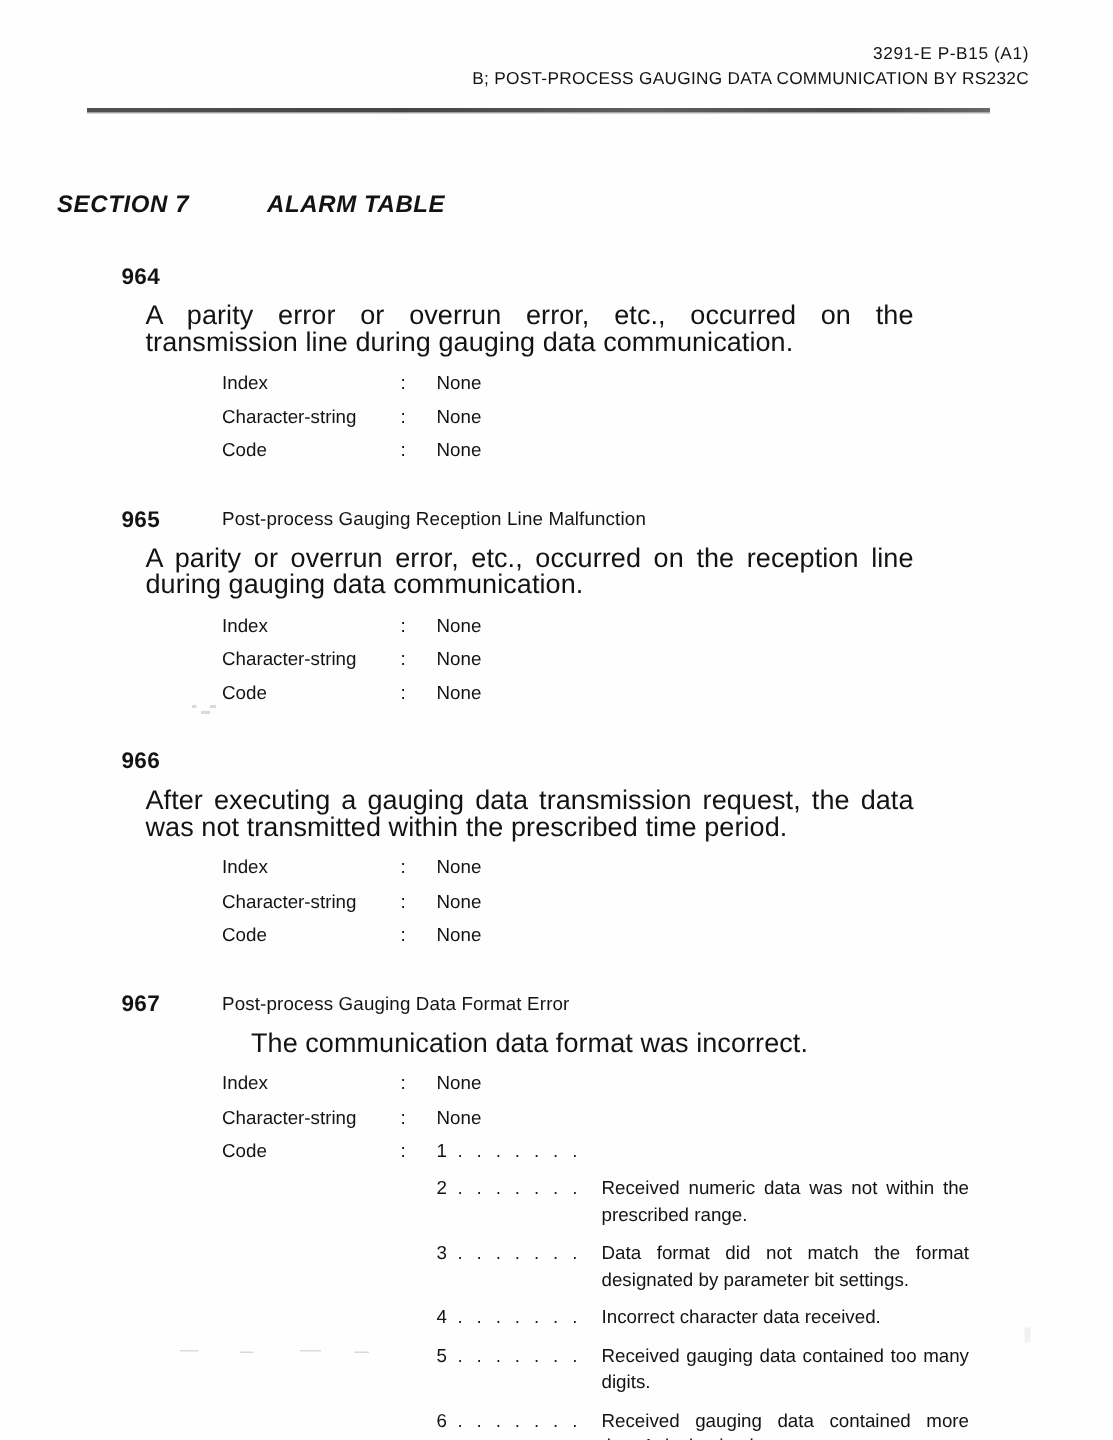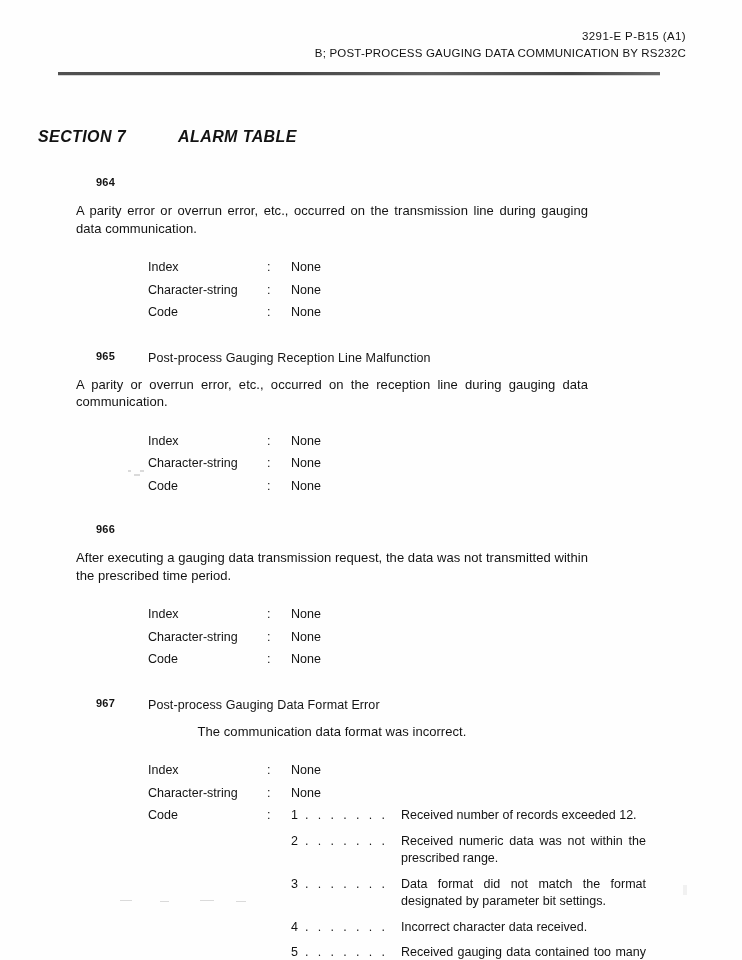--- a/index.html
+++ b/index.html
@@ -81,48 +81,48 @@
   .alarm {
     position: relative;
     margin-bottom: 23px;
   }
   .alarm-head {
     position: relative;
     min-height: 17px;
   }
   .alarm-num {
     position: absolute;
-    left: 96px;
-    top: 0;
-    font-size: 11px;
+    left: 81px;
+    top: 0;
+    font-size: 15px;
     font-weight: bold;
     letter-spacing: 0.2px;
   }
   .alarm-title {
     margin-left: 148px;
     font-size: 12.5px;
     letter-spacing: 0.1px;
     line-height: 17px;
   }
   .alarm-desc {
-    margin-left: 76px;
+    margin-left: 97px;
     margin-top: 9px;
     width: 512px;
-    font-size: 13px;
+    font-size: 18px;
     line-height: 17.5px;
     text-align: justify;
     text-justify: inter-word;
     letter-spacing: 0.05px;
   }
   .alarm-desc.nojust {
     text-align: center;
   }
 
   .fields {
-    margin-top: 22px;
+    margin-top: 10px;
   }
   .field-row {
     position: relative;
     min-height: 22.5px;
   }
   .field-label {
     position: absolute;
     left: 148px;
     top: 0;
     font-size: 12.5px;
@@ -301,21 +301,20 @@
             <span class="field-colon">:</span>
             <span class="field-value">None</span>
           </div>
           <div class="field-row" style="min-height: 203px; position: relative;">
             <span class="field-label">Code</span>
             <span class="field-colon">:</span>
             <div class="code-list">
               <div class="code-item">
                 <span class="code-num">1</span>
                 <span class="code-dots">. . . . . . . . . .</span>
-                <div class="code-text nojust">Received number of records exceeded 12.</div>
               </div>
               <div class="code-item">
                 <span class="code-num">2</span>
                 <span class="code-dots">. . . . . . . . . .</span>
                 <div class="code-text">Received numeric data was not within the prescribed range.</div>
               </div>
               <div class="code-item">
                 <span class="code-num">3</span>
                 <span class="code-dots">. . . . . . . . . .</span>
                 <div class="code-text">Data format did not match the format designated by parameter bit settings.</div>

